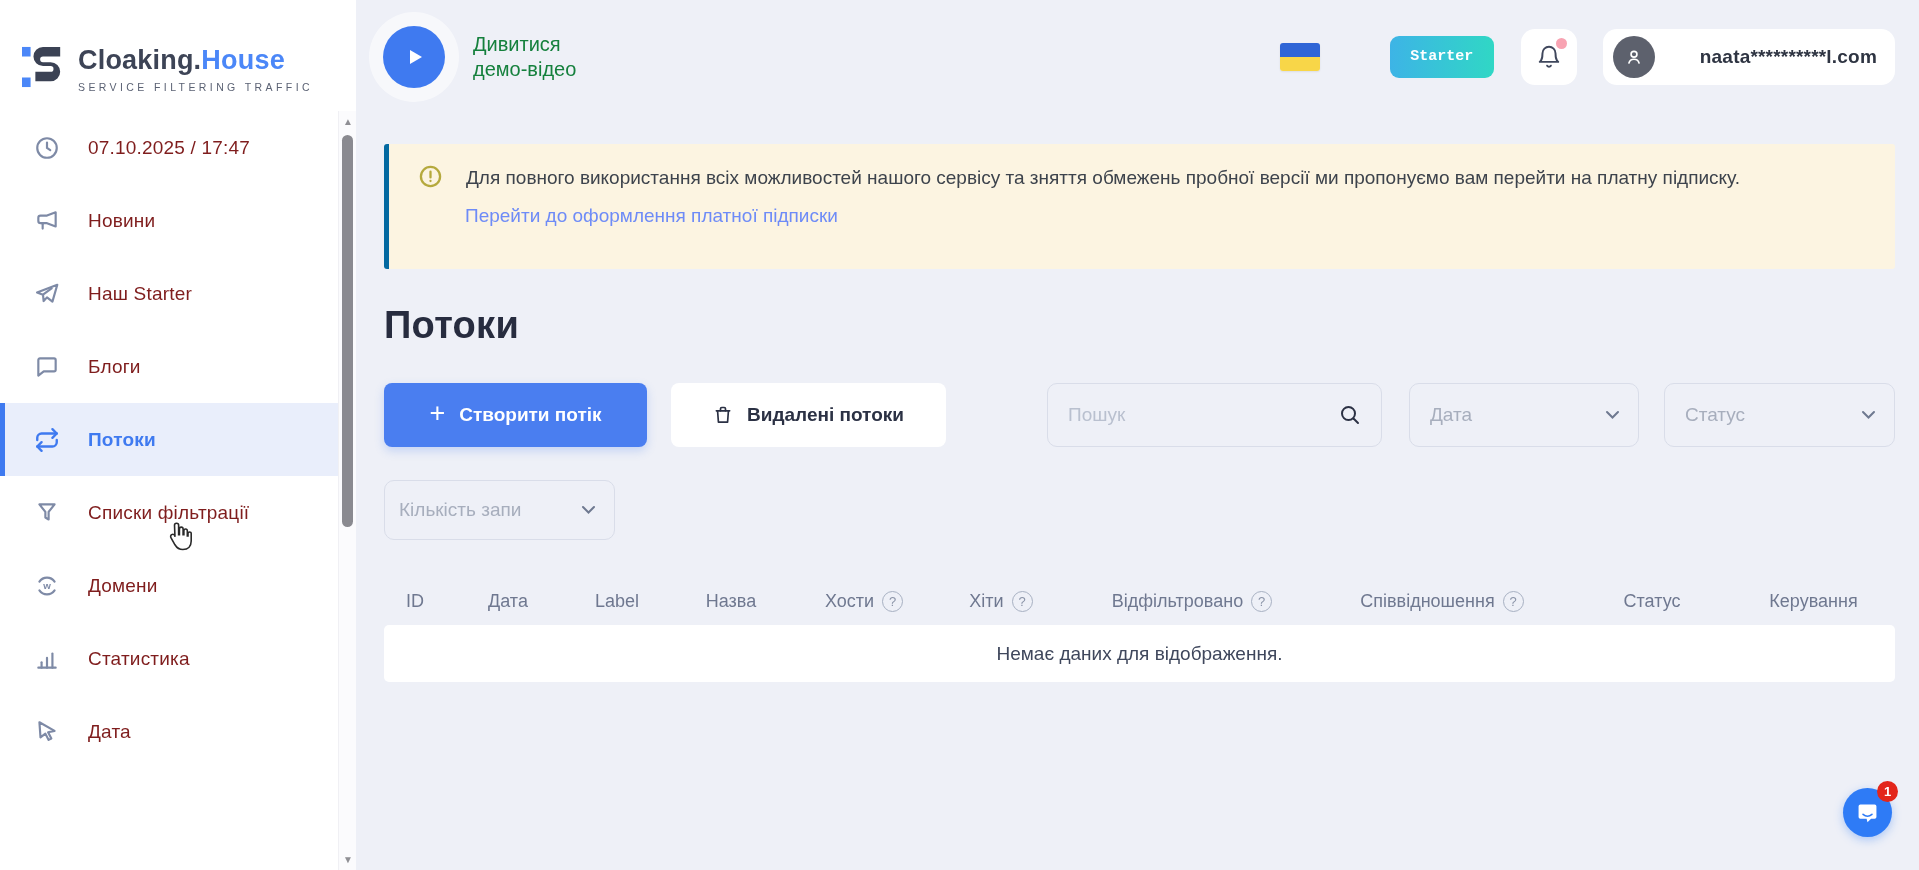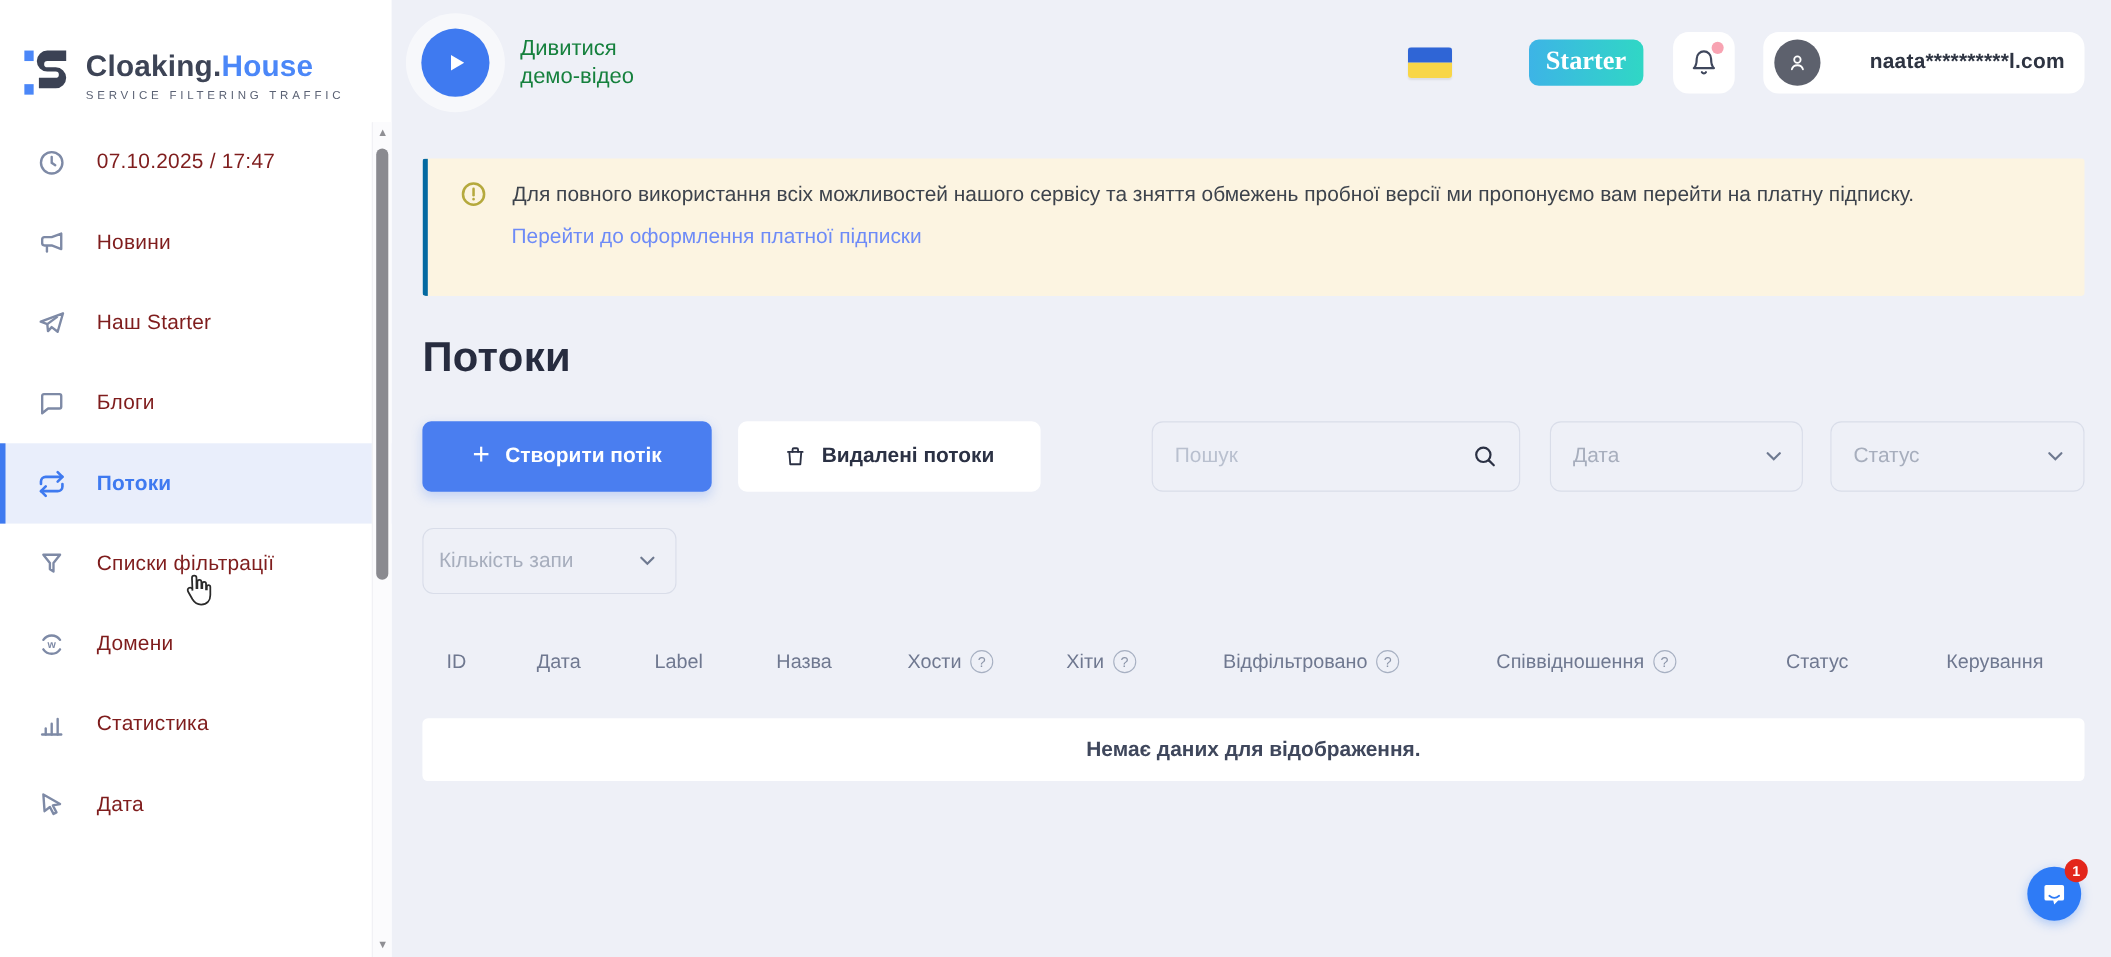--- a/index.html
+++ b/index.html
@@ -32,21 +32,21 @@
   
   .main { flex:1; height:870px; position:relative; }
 
   .topbar { height:113px; display:flex; align-items:center; padding:0 25px 0 27px; }
   .play-btn { width:62px; height:62px; border-radius:50%; background:#3f7af0; display:flex; align-items:center; justify-content:center; box-shadow:0 0 0 14px rgba(255,255,255,.55); cursor:pointer; flex:0 0 62px; }
   .demo-label { width:130px; margin-left:28px; font-size:20px; font-weight:400; color:#15803d; line-height:25px; cursor:pointer; }
   .topbar-right { margin-left:auto; display:flex; align-items:center; }
   .flag { width:40px; height:28px; border-radius:3px; overflow:hidden; margin-right:70px; cursor:pointer; box-shadow:0 1px 2px rgba(0,0,0,.08); }
   .flag .f-top { height:50%; background:#2f65d6; }
   .flag .f-bot { height:50%; background:#f8d648; }
-  .plan-btn { width:104px; height:42px; border:none; border-radius:9px; background:linear-gradient(90deg,#3db4e6,#30d7c5); color:#ffffff; font-size:24px; font-weight:700; font-family:Liberation Serif, serif; cursor:pointer; margin-right:27px; }
+  .plan-btn { width:104px; height:42px; border:none; border-radius:9px; background:linear-gradient(90deg,#3db4e6,#30d7c5); color:#ffffff; font-size:15px; font-weight:700; font-family:Liberation Mono, monospace; cursor:pointer; margin-right:27px; }
   .bell-tile { position:relative; width:56px; height:56px; background:#ffffff; border-radius:14px; display:flex; align-items:center; justify-content:center; cursor:pointer; margin-right:26px; }
   .bell-dot { position:absolute; top:9px; right:10px; width:11px; height:11px; border-radius:50%; background:#f8a3b2; }
   .user-pill { display:flex; align-items:center; height:56px; background:#ffffff; border-radius:14px; padding:0 18px 0 10px; cursor:pointer;gap:31px; }
   .avatar { width:42px; height:42px; border-radius:50%; background:#5d616d; display:flex; align-items:center; justify-content:center; margin-right:14px; }
   .user-email { font-size:19px; font-weight:700; color:#2e3442; letter-spacing:.2px; }
 
   .content { padding:0 25px 0 28px; }
 
   .banner { margin-top:31px; background:#fcf4e1; border-left:5px solid #0369a1; border-radius:3px; padding:21px 30px 0 30px; height:125px; }
   .banner-row { display:flex; gap:24px; }
@@ -70,21 +70,21 @@
   .select-count { width:231px; height:60px;padding-left:14px; }
 
   .thead { margin-top:45px; display:flex; height:32px; align-items:center; font-size:18px; color:#6f7890; }
   .th { display:flex; align-items:center; justify-content:center; gap:8px; white-space:nowrap; }
   .th:nth-child(1){ width:62px; } .th:nth-child(2){ width:124px; } .th:nth-child(3){ width:94px; }
   .th:nth-child(4){ width:134px; } .th:nth-child(5){ width:132px; } .th:nth-child(6){ width:142px; }
   .th:nth-child(7){ width:240px; } .th:nth-child(8){ width:260px; } .th:nth-child(9){ width:160px; }
   .th:nth-child(10){ width:163px; }
   .help { width:21px; height:21px; border:1.5px solid #a7b0c2; border-radius:50%; display:inline-flex; align-items:center; justify-content:center; font-size:13px; color:#8b94a8; cursor:pointer; flex:0 0 21px; }
 
-  .empty-card { margin-top:36px; height:57px; background:#ffffff; border-radius:5px; display:flex; align-items:center; justify-content:center; font-size:19px; color:#3f475c;font-weight:bold; }
+  .empty-card { margin-top:8px; height:57px; background:#ffffff; border-radius:5px; display:flex; align-items:center; justify-content:center; font-size:19px; color:#3f475c; }
 
   .chat-widget { position:absolute; right:28px; bottom:33px; width:49px; height:49px; border-radius:50%; background:#2e7bf6; display:flex; align-items:center; justify-content:center; cursor:pointer; box-shadow:0 3px 10px rgba(46,123,246,.35); }
   .chat-badge { position:absolute; top:-7px; right:-6px; min-width:21px; height:21px; border-radius:50%; background:#e3261b; color:#ffffff; font-size:13px; font-weight:700; display:flex; align-items:center; justify-content:center; }
 </style>
 </head>
 <body>
 
 <div class="app">
 
   <aside class="sidebar">

